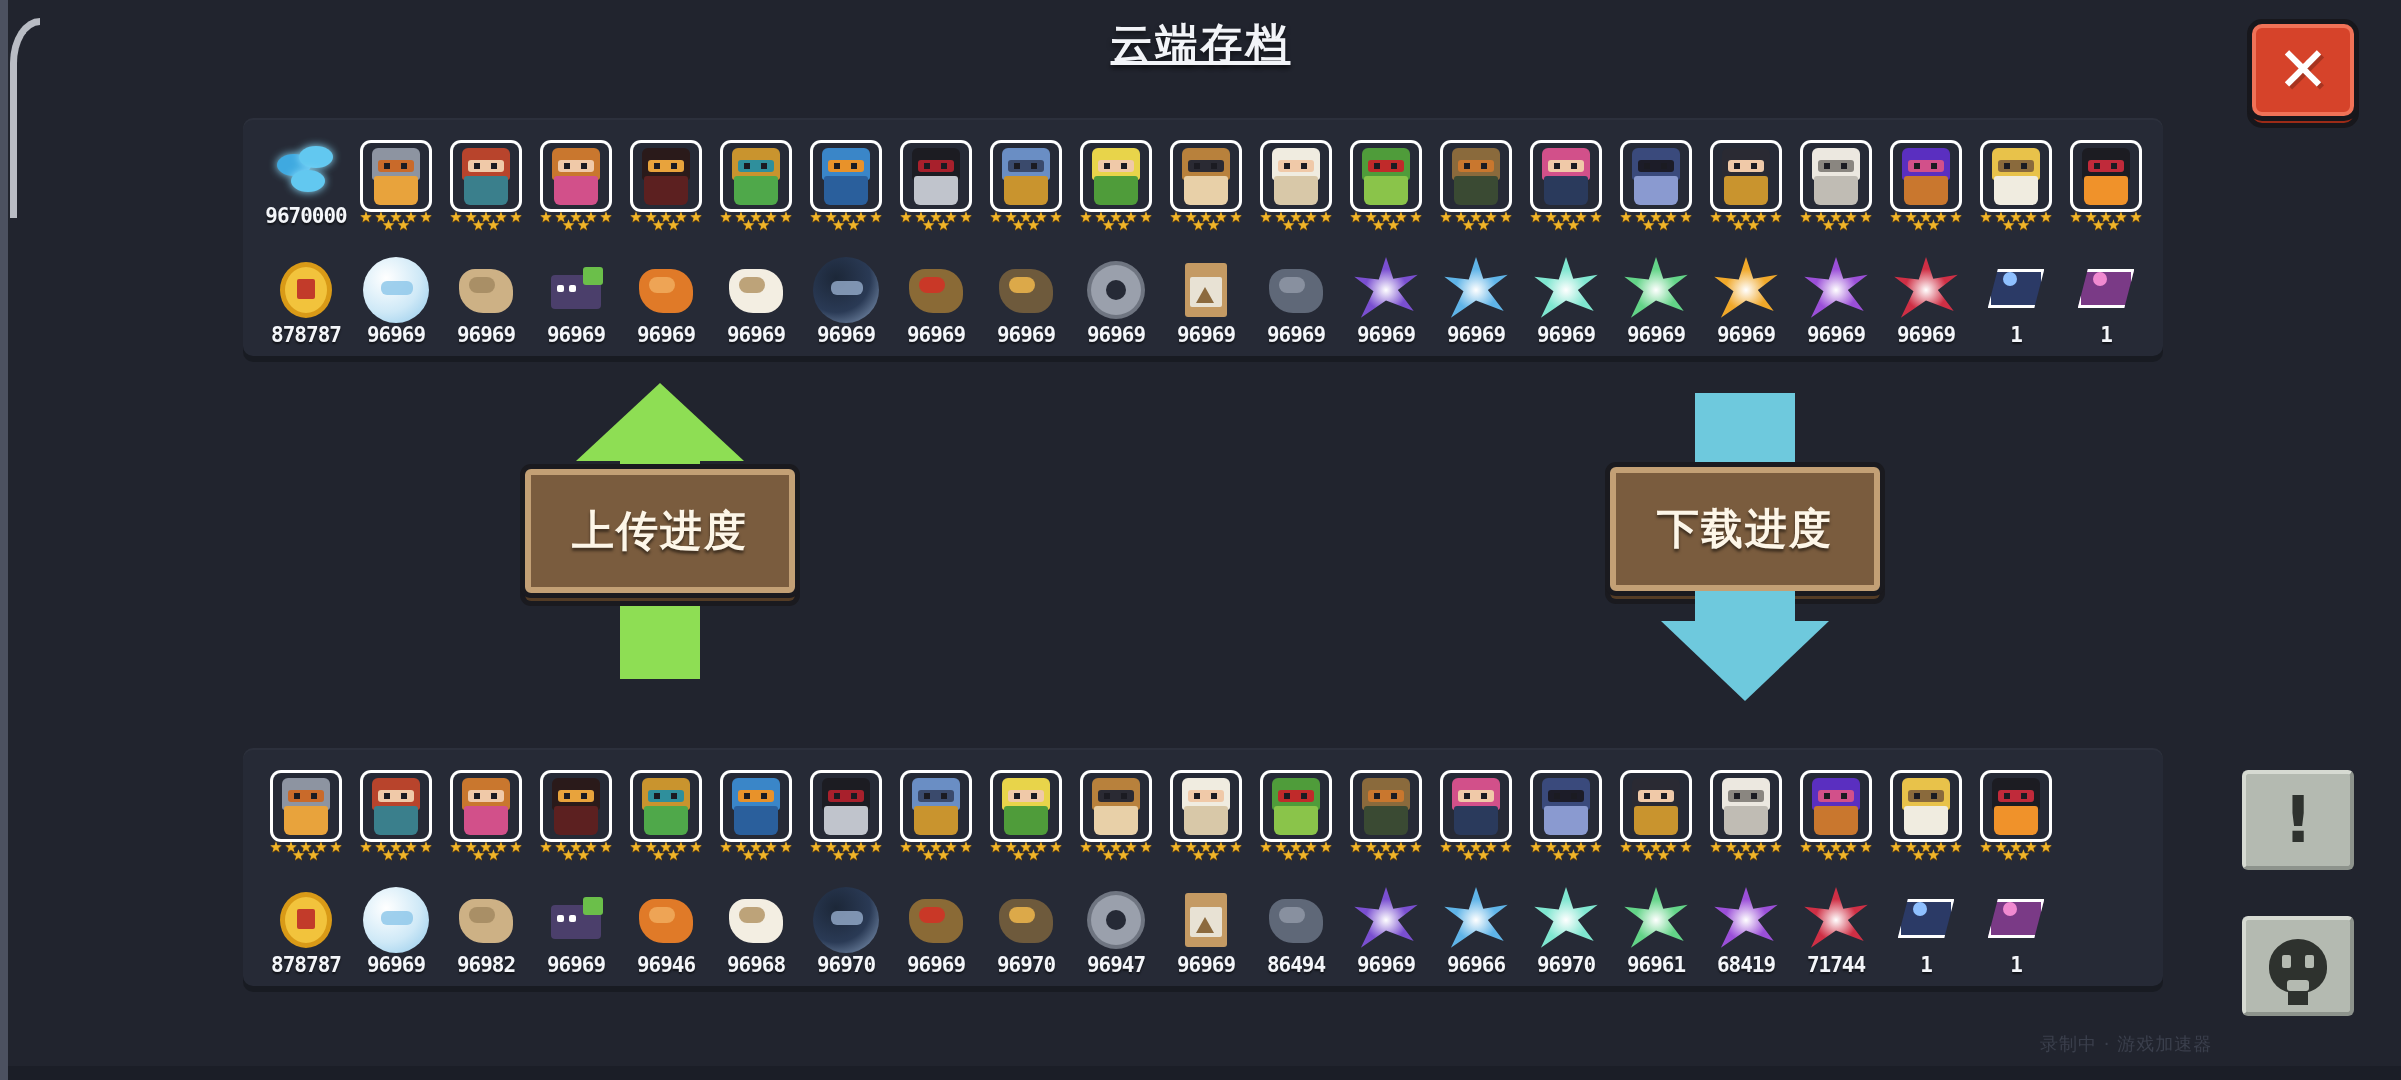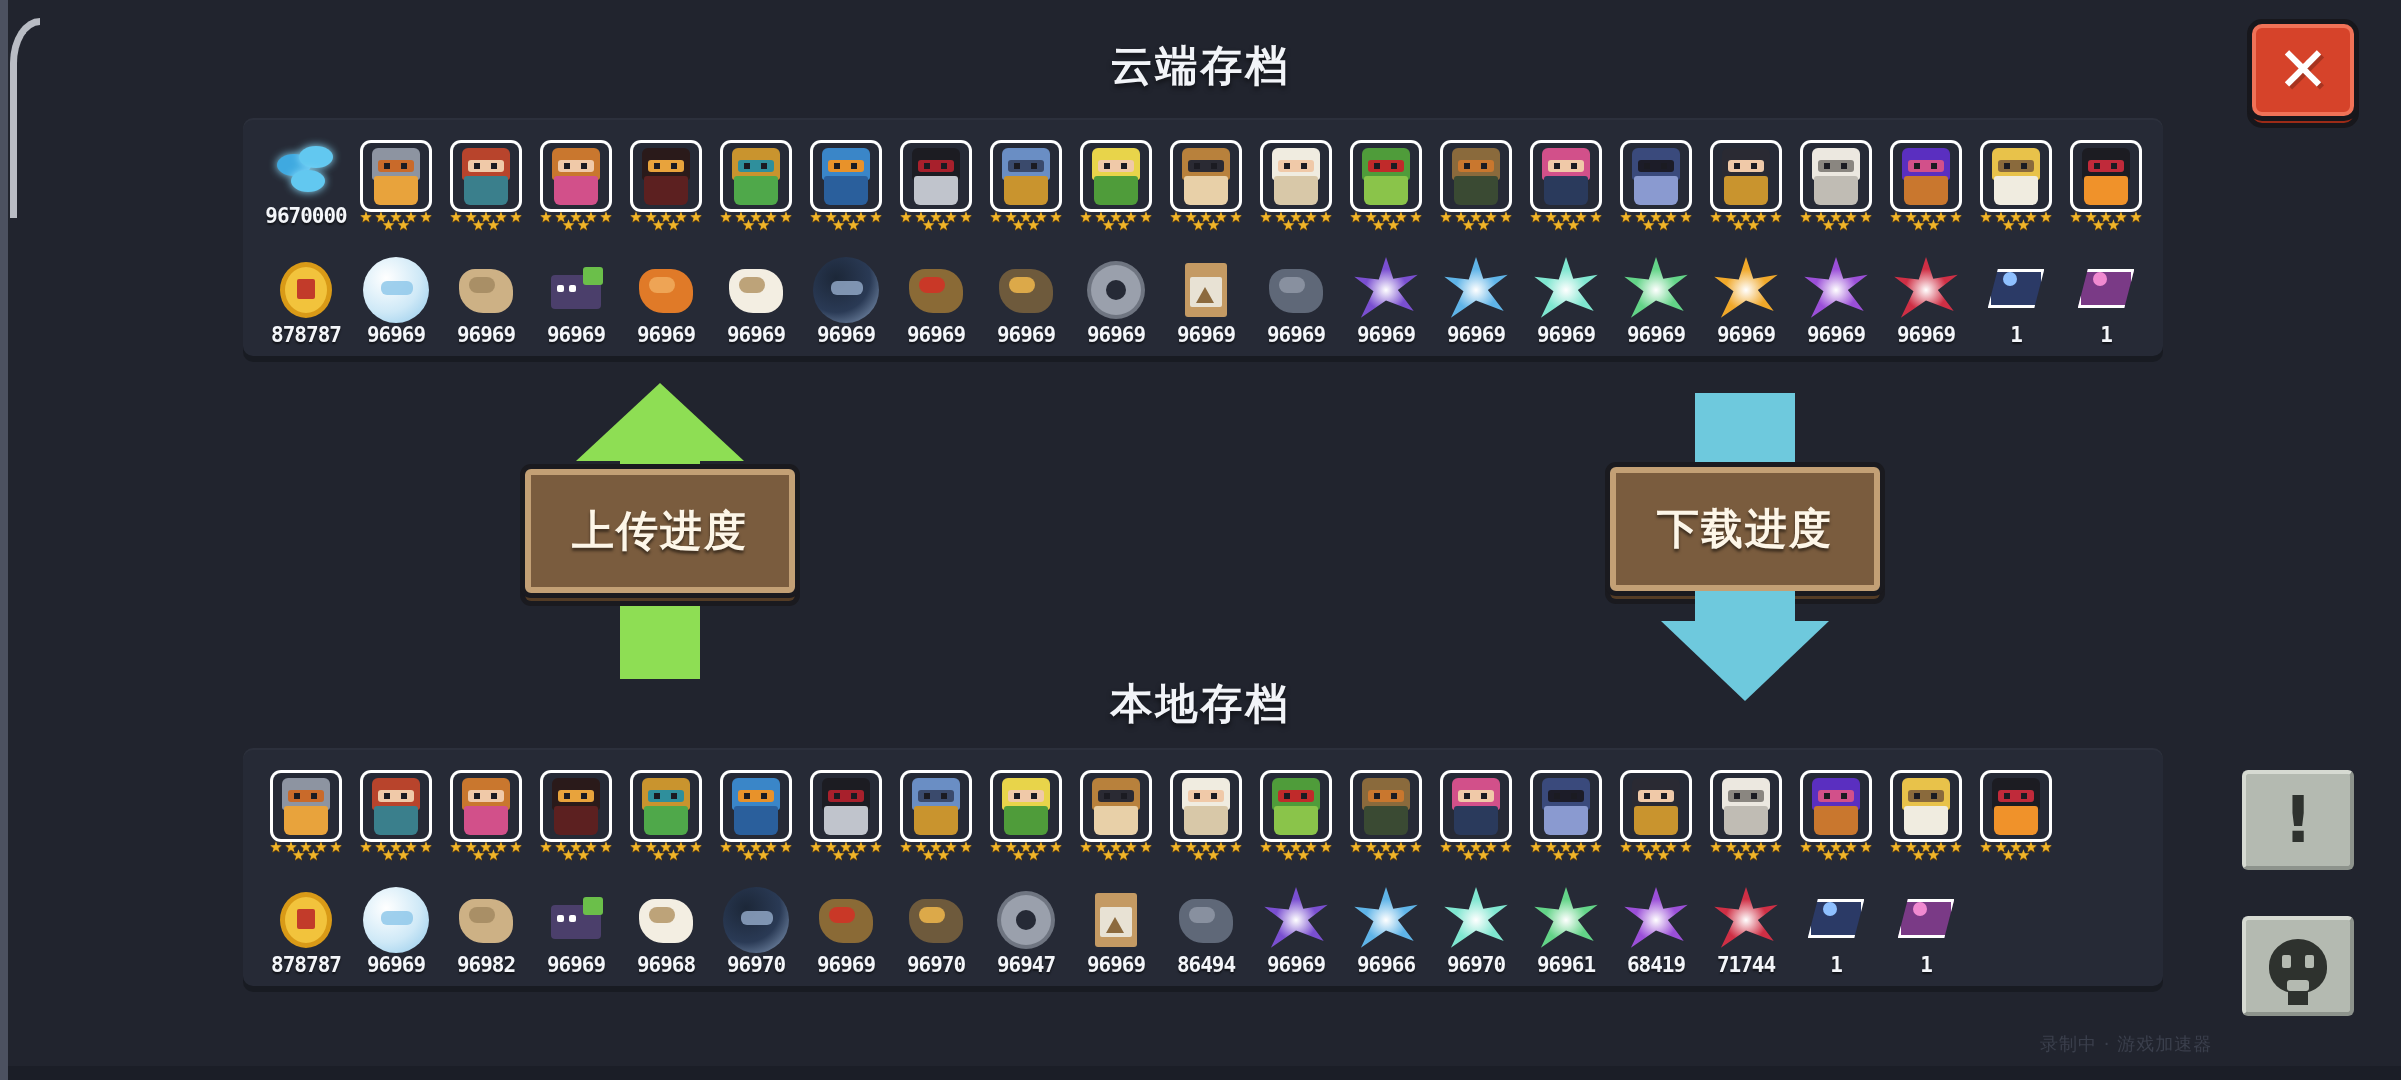--- a/index.html
+++ b/index.html
@@ -24,21 +24,21 @@
     border-right: none; border-bottom: none;
   }
 
   
   .section-title {
     position: absolute; width: 100%; text-align: center;
     color: #f2f4f8; font-size: 42px; font-weight: 700;
     letter-spacing: 3px;
     text-shadow: 0 3px 5px rgba(0,0,0,.55);
   }
-  #cloud-title { top: 38px; }
+  #cloud-title { top: 16px; text-decoration: underline; }
   #local-title { top: 676px; }
 
   
   .save-panel {
     position: absolute;
     left: 243px; width: 1920px;
     background: #262a36;
     border-radius: 10px;
     box-shadow: 0 6px 0 rgba(0,0,0,.25), inset 0 2px 0 rgba(255,255,255,.03);
     overflow: hidden;
@@ -829,21 +829,20 @@
 
   <div class="transfer" id="upload-group">
     <div class="arrow-up"></div>
     <div class="stem-up"></div>
     <div class="stem-up-bottom"></div>
     <div class="wood-btn" id="upload-button">
       <span>上传进度</span>
     </div>
   </div>
 
-  <div class="section-title" id="local-title">本地存档</div>
 
   <div class="save-panel" id="local-panel">
     <div class="row row1" id="local-row1">
         <div class="cell char">
           <div class="art">
             <div class="sprite outlined" style="background:transparent">
               <div class="head" style="background:#8d94a1"></div>
               <div class="body" style="background:#e8a33c"></div>
               <div style="position:absolute;left:22%;top:26%;width:56%;height:18%;background:#c96a2a;border-radius:3px"></div>
               <span class="eyeL"></span>
@@ -1272,20 +1271,28 @@
         </div>
         <div class="cell">
           <div class="art">
             <div style="position:absolute;left:8px;top:18px;width:50px;height:34px;background:#4b3f6b;border-radius:4px">
               <div style="position:absolute;right:-2px;top:-8px;width:20px;height:18px;background:#6bbf4a;border-radius:3px"></div>
               <div style="position:absolute;left:6px;top:10px;width:7px;height:7px;background:#fff;border-radius:2px"></div>
               <div style="position:absolute;left:18px;top:10px;width:7px;height:7px;background:#fff;border-radius:2px"></div>
             </div>
           </div>
           <div class="amount">96969</div>
+        </div>
+        <div class="cell">
+          <div class="art">
+            <div style="position:absolute;left:6px;top:12px;width:54px;height:44px;border-radius:16px 22px 18px 24px;background:#e07a28">
+              <div style="position:absolute;left:10px;top:8px;width:26px;height:16px;background:#f0a85a;border-radius:10px;opacity:.9"></div>
+            </div>
+          </div>
+          <div class="amount">96946</div>
         </div>
         <div class="cell">
           <div class="art">
             <div style="position:absolute;left:6px;top:12px;width:54px;height:44px;border-radius:16px 22px 18px 24px;background:#f3eee2">
               <div style="position:absolute;left:10px;top:8px;width:26px;height:16px;background:#b79a6e;border-radius:10px;opacity:.9"></div>
             </div>
           </div>
           <div class="amount">96968</div>
         </div>
         <div class="cell">

